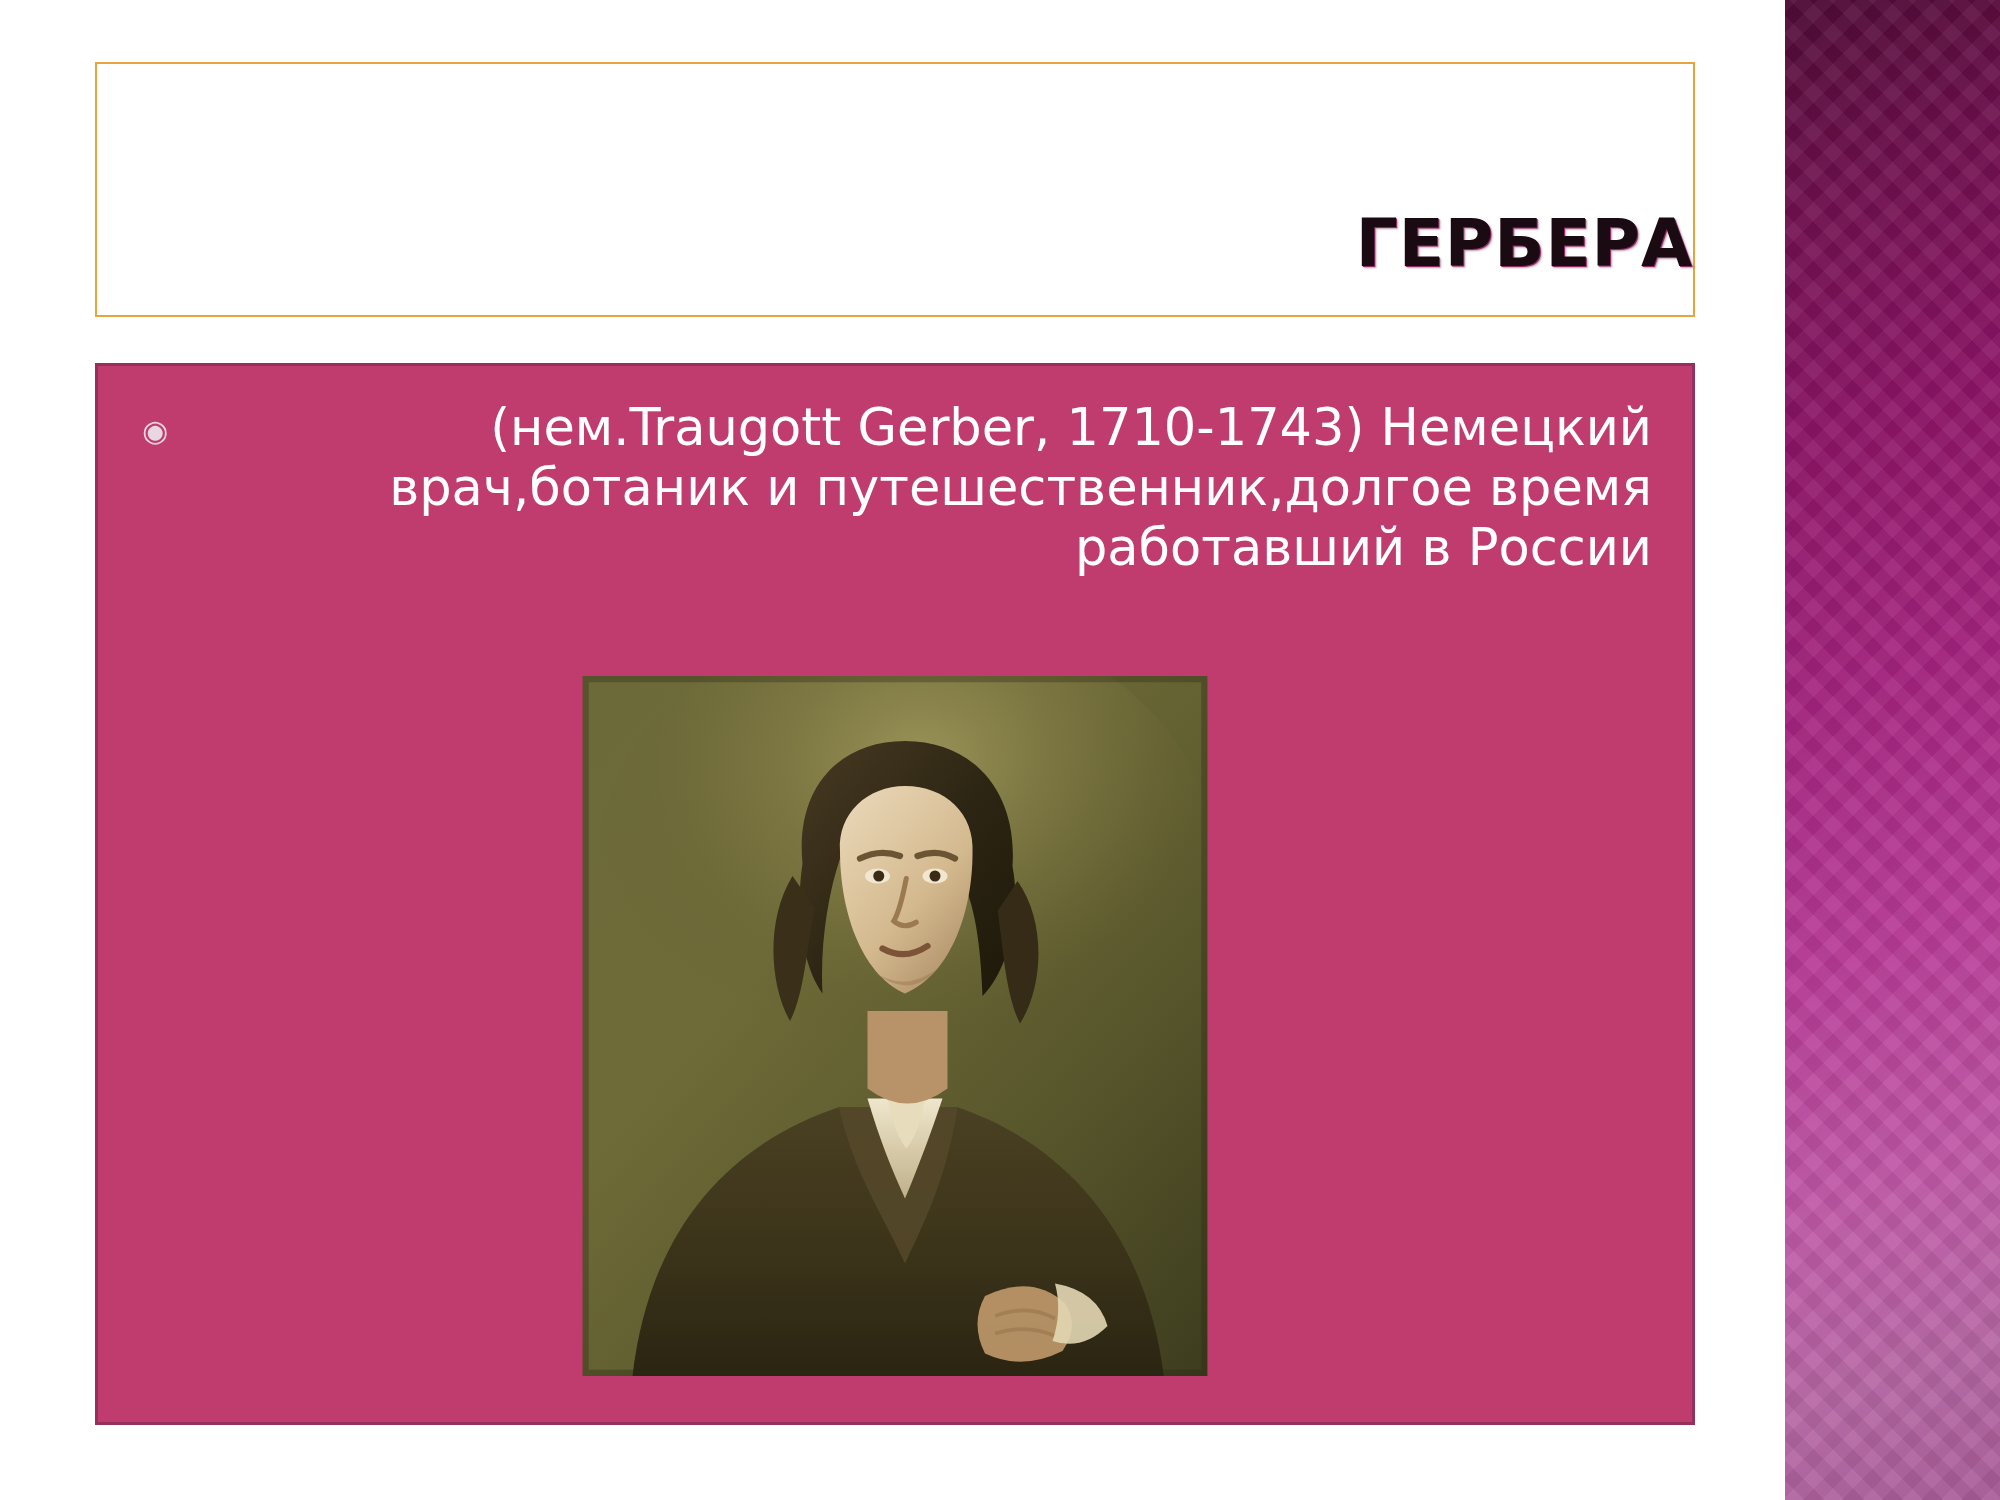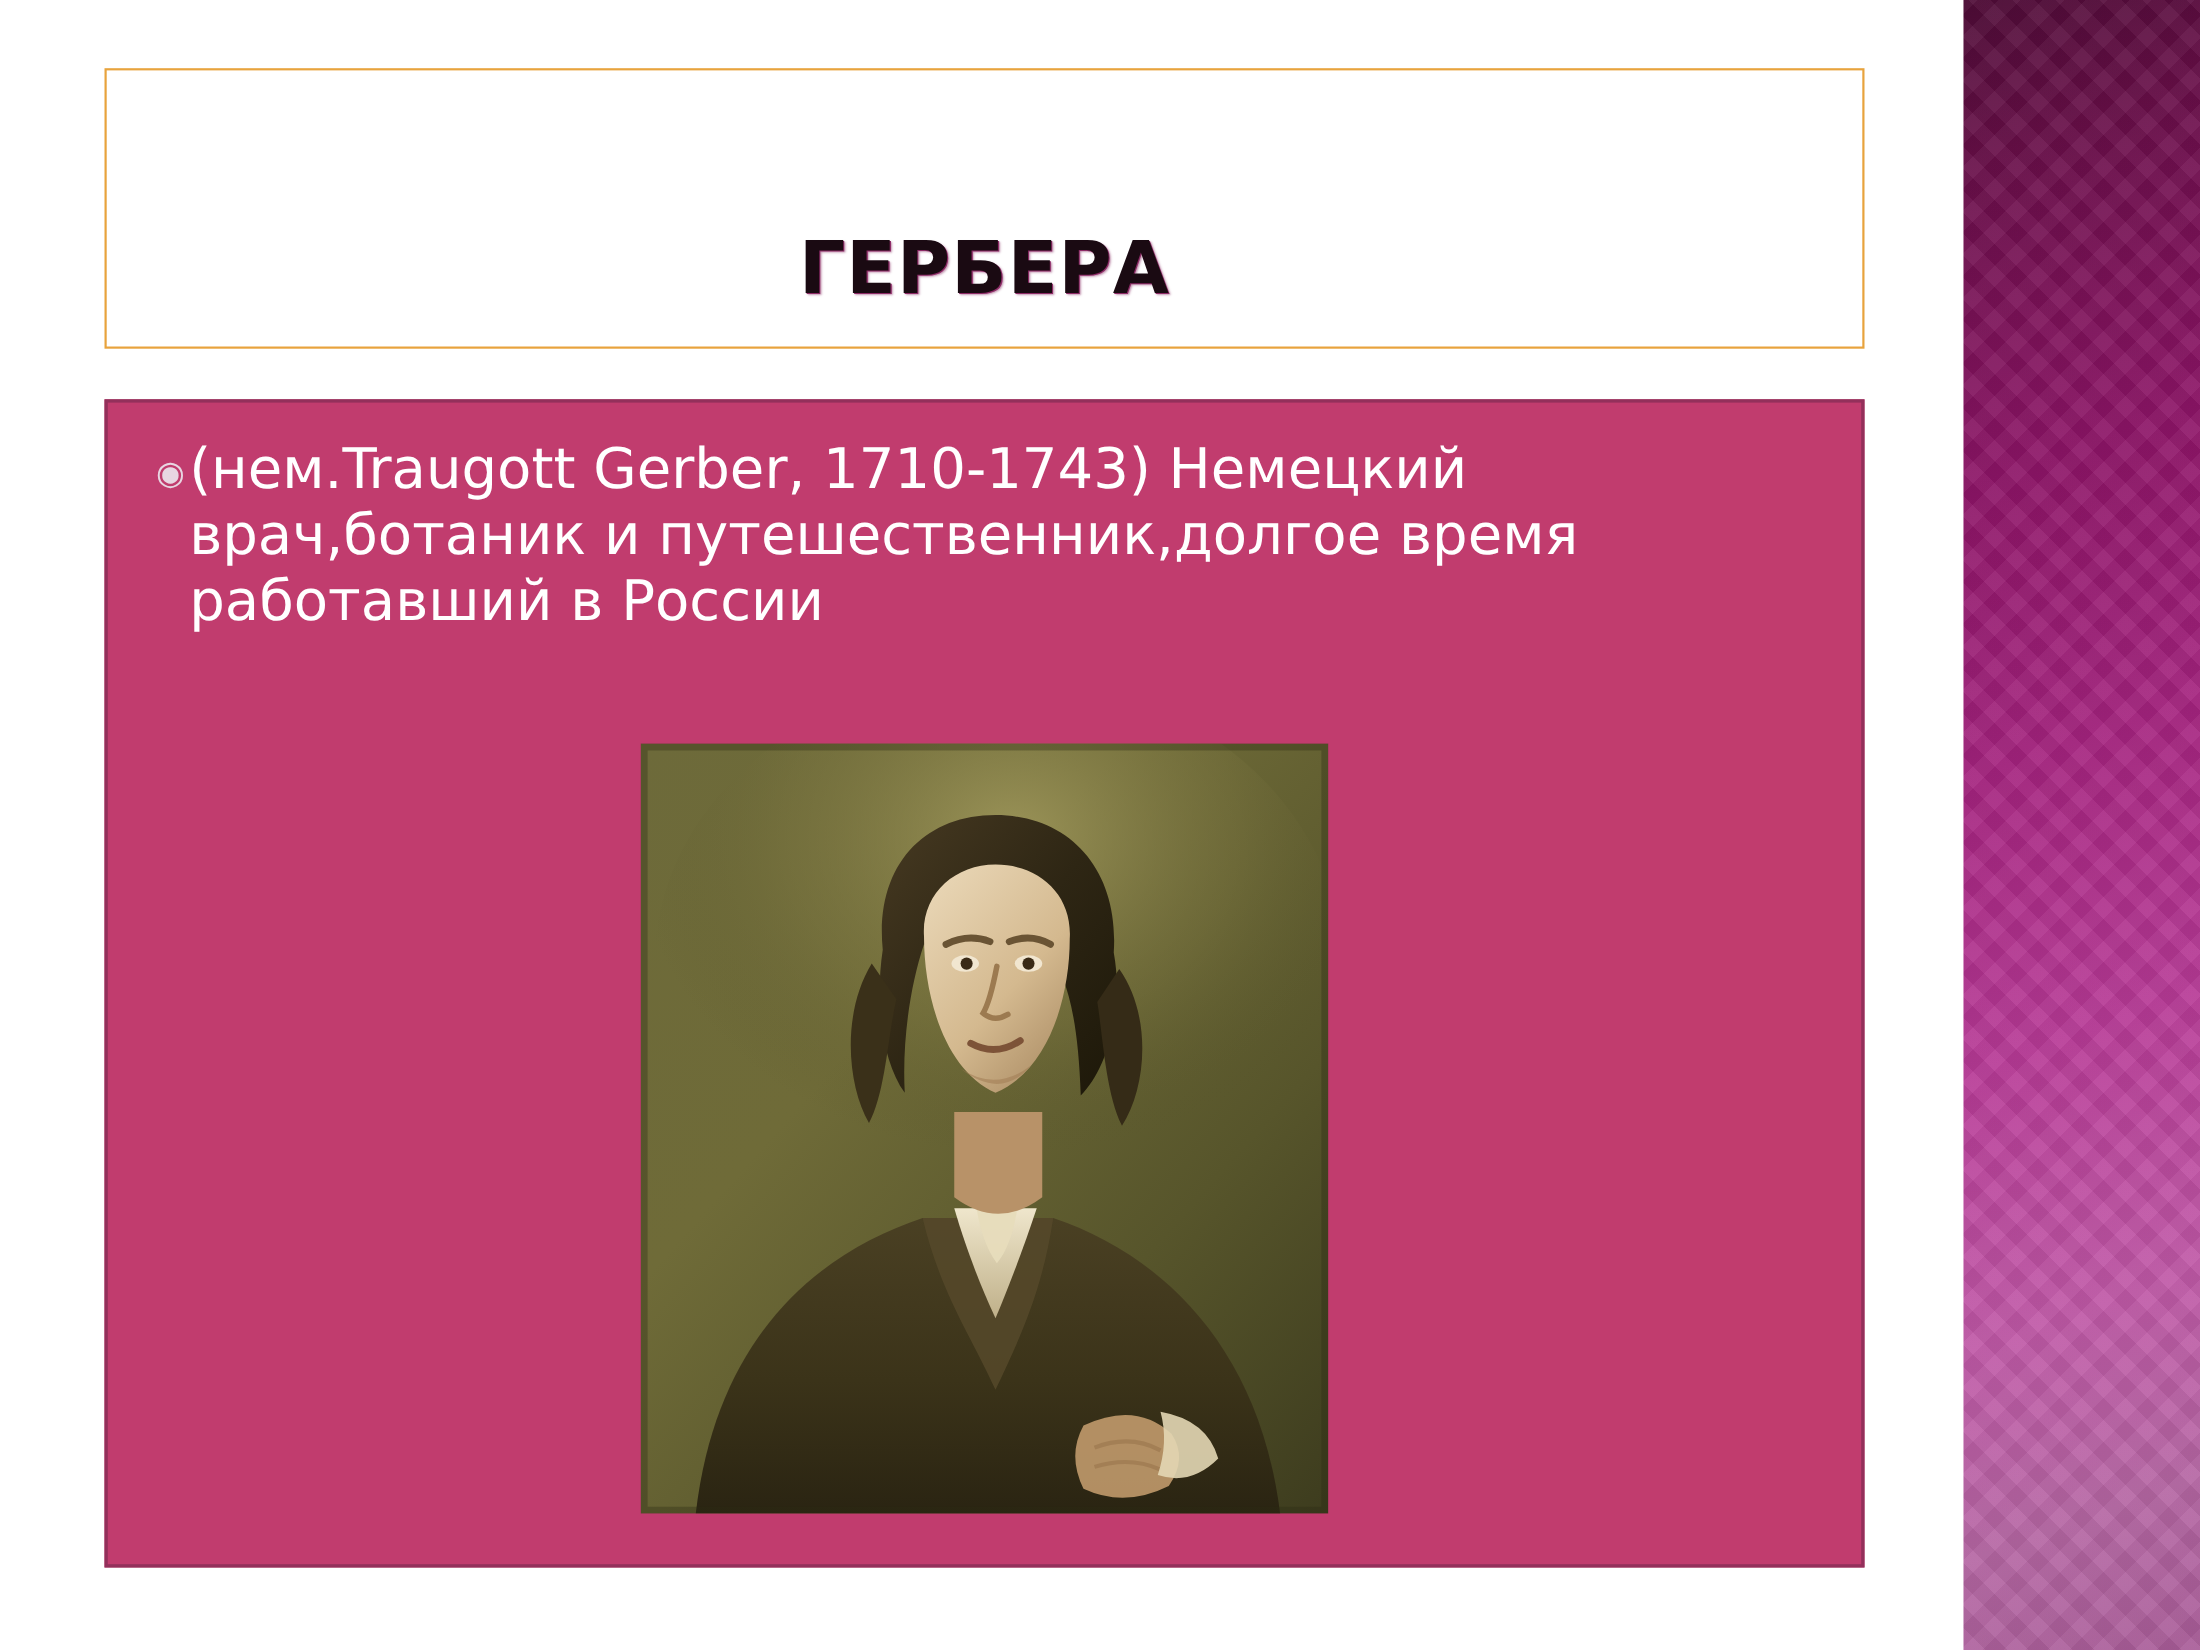--- a/index.html
+++ b/index.html
@@ -61,21 +61,21 @@
     position: absolute;
     left: 95px;
     top: 62px;
     width: 1600px;
     height: 255px;
     border: 2px solid #e8a33d;
     background: #ffffff;
     box-sizing: border-box;
     display: flex;
     align-items: flex-end;
-    justify-content: center;
+    justify-content: flex-end;
   }
   .title-text {
     font-family: "DejaVu Sans", sans-serif;
     font-weight: bold;
     font-size: 66px;
     letter-spacing: 1px;
     color: #1a0a12;
     text-transform: uppercase;
     line-height: 1;
     padding-bottom: 38px;
@@ -110,21 +110,21 @@
     line-height: 1;
     color: #e8d6e2;
     text-align: center;
   }
   .bullet-text {
     flex: 1 1 auto;
     color: #ffffff;
     font-family: "DejaVu Sans", sans-serif;
     font-size: 51px;
     line-height: 1.18;
-    text-align: left;
+    text-align: right;
     font-weight: normal;
   }
 
   
   .portrait-wrap {
     position: absolute;
     left: 50%;
     transform: translateX(-50%);
     top: 310px;
     width: 625px;

